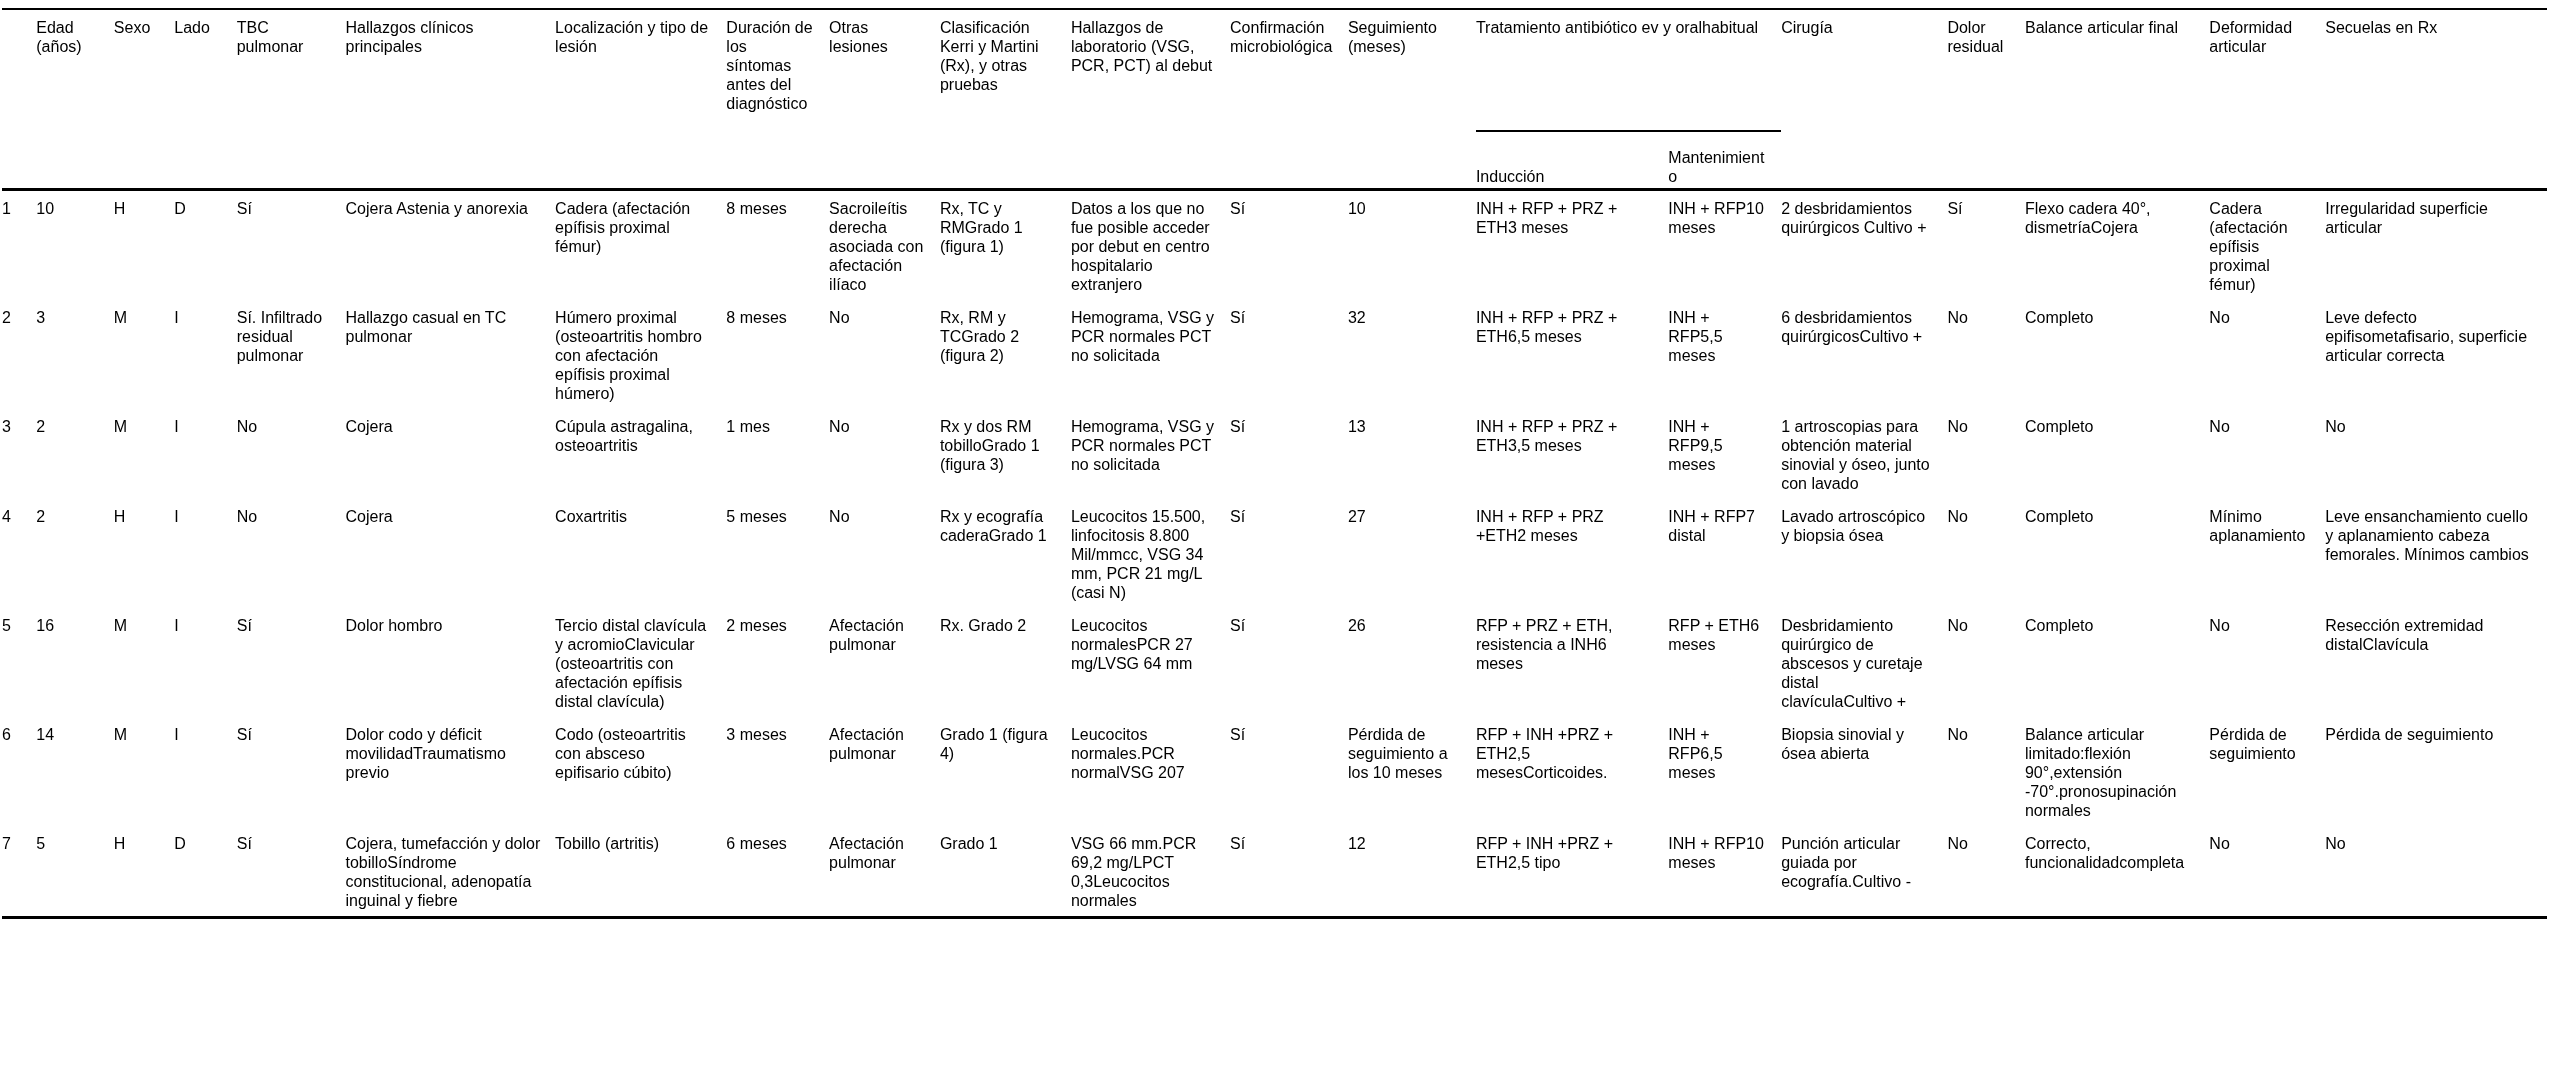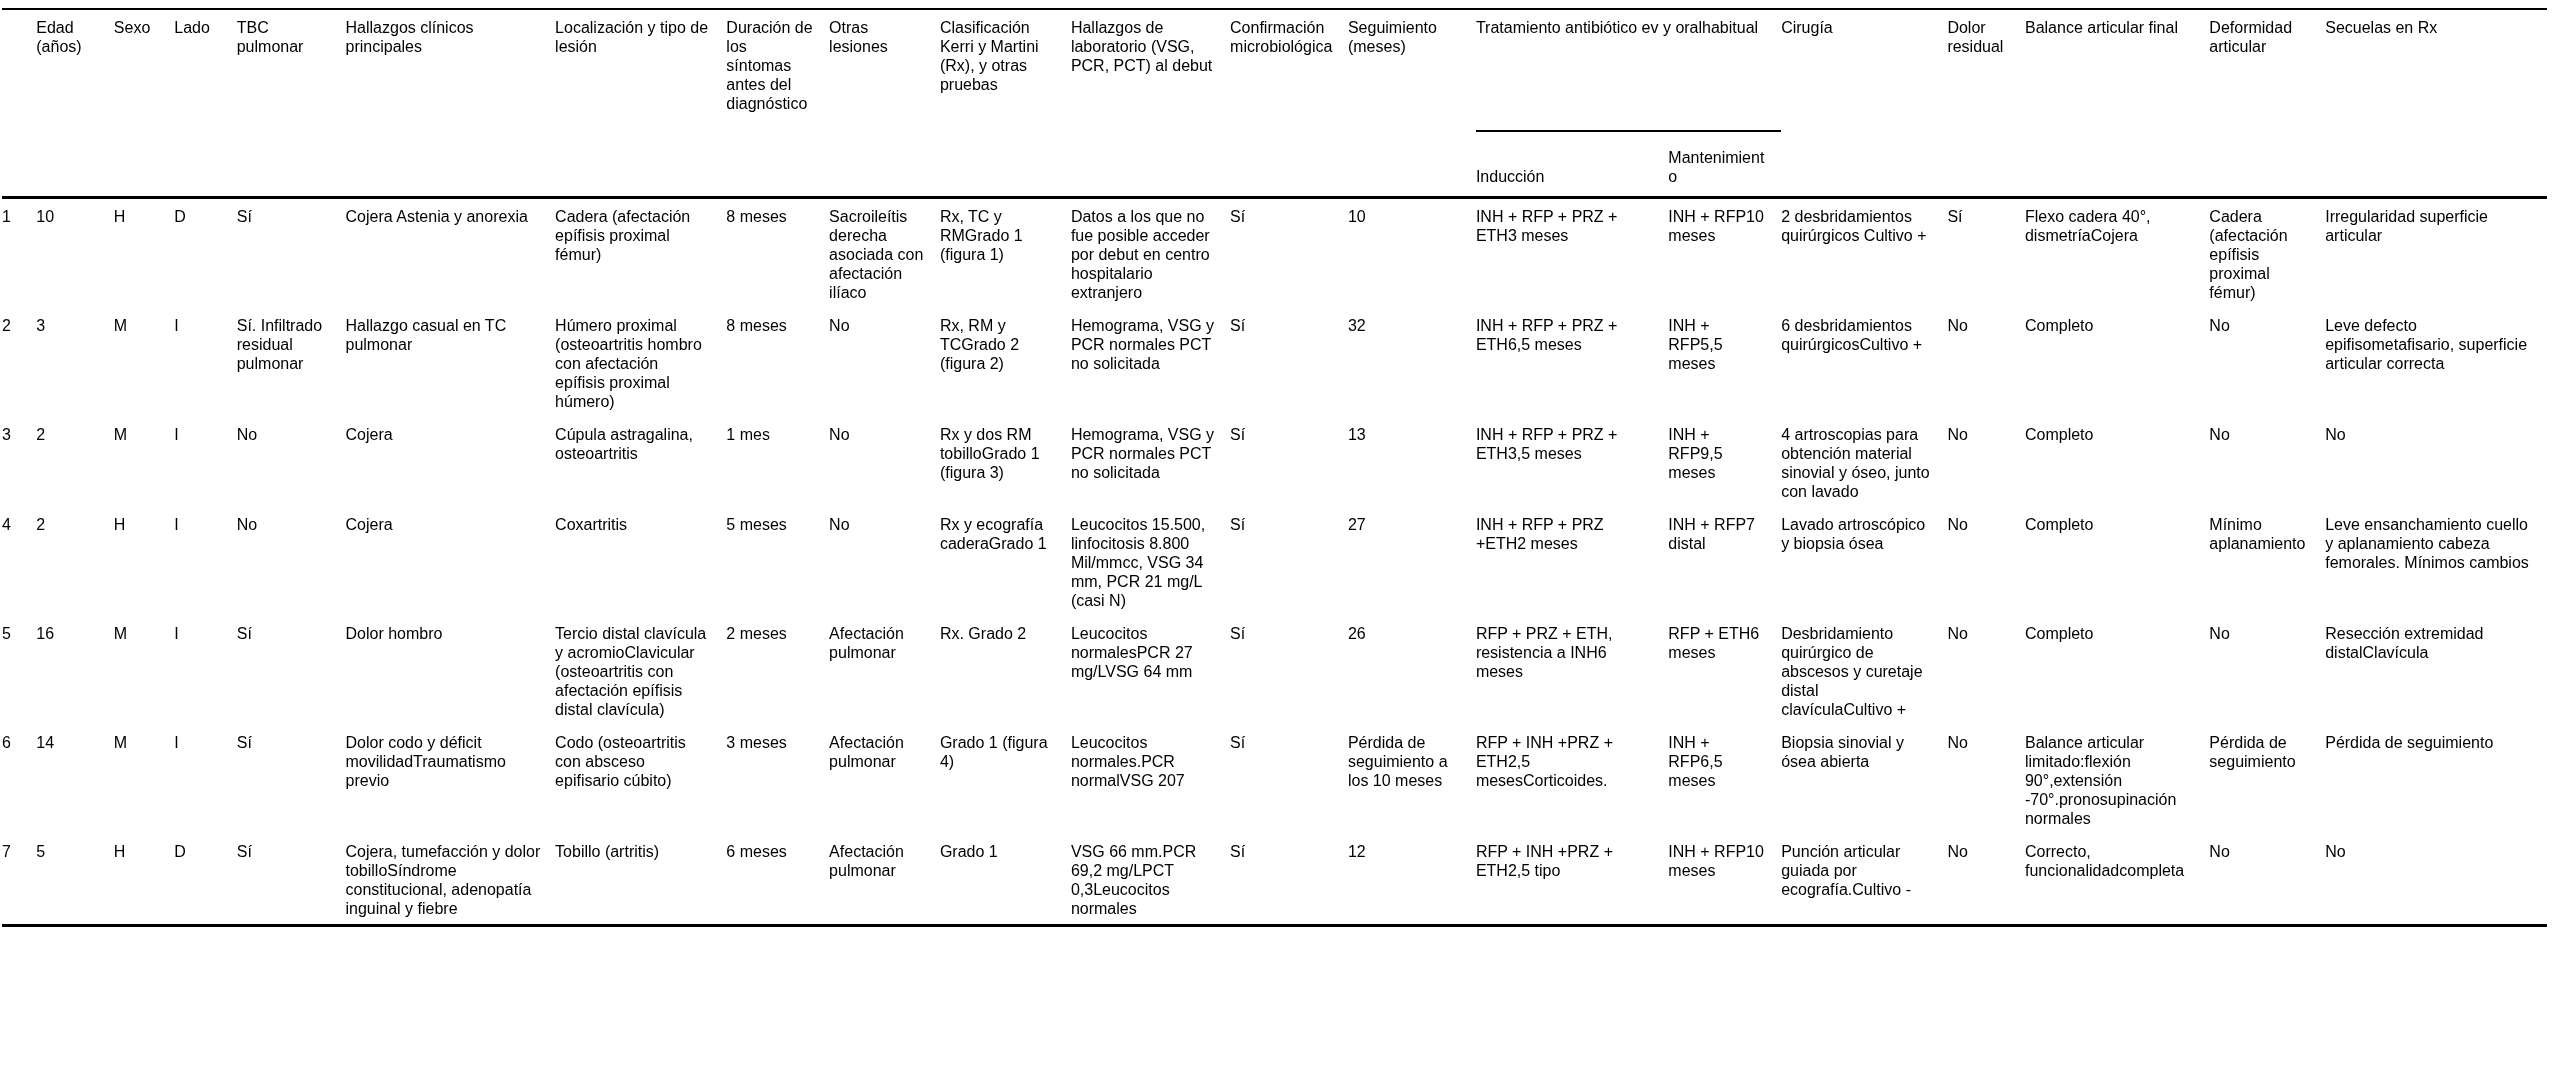--- a/index.html
+++ b/index.html
@@ -32,21 +32,21 @@
   }
   thead th { border-bottom: 3px solid #000; }
   thead th.group {
     border-bottom: 2px solid #000;
     white-space: nowrap;
   }
   thead tr.main { height: 122px; }
   thead tr.sub th {
     vertical-align: bottom;
     height: 46px;
-    padding-bottom: 10px;
+    padding-bottom: 2px;
   }
   tbody td { border: none; }
   tbody tr:last-child td { border-bottom: 3px solid #000; }
 </style>
 </head>
 <body>
 
 <table class="cases">
   <colgroup>
     <col style="width:34px">
@@ -151,21 +151,21 @@
       <td>Cojera</td>
       <td>Cúpula astragalina, osteoartritis</td>
       <td>1 mes</td>
       <td>No</td>
       <td>Rx y dos RM tobilloGrado 1 (figura 3)</td>
       <td>Hemograma, VSG y PCR normales PCT no solicitada</td>
       <td>Sí</td>
       <td>13</td>
       <td>INH + RFP + PRZ + ETH3,5 meses</td>
       <td>INH + RFP9,5 meses</td>
-      <td>4 artroscopias para obtención material sinovial y óseo, junto con lavado</td>
+      <td>1 artroscopias para obtención material sinovial y óseo, junto con lavado</td>
       <td>No</td>
       <td>Completo</td>
       <td>No</td>
       <td>No</td>
     </tr>
     <tr>
       <td>4</td>
       <td>2</td>
       <td>H</td>
       <td>I</td>

